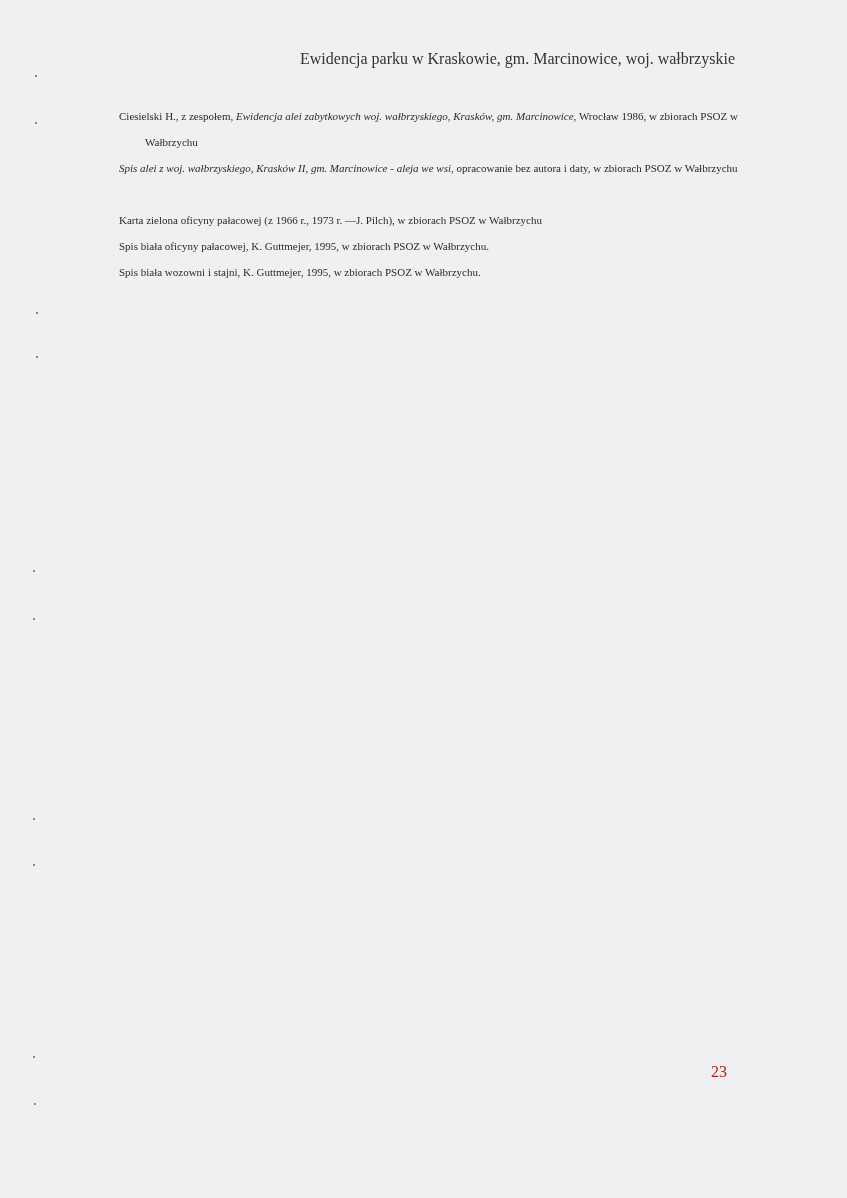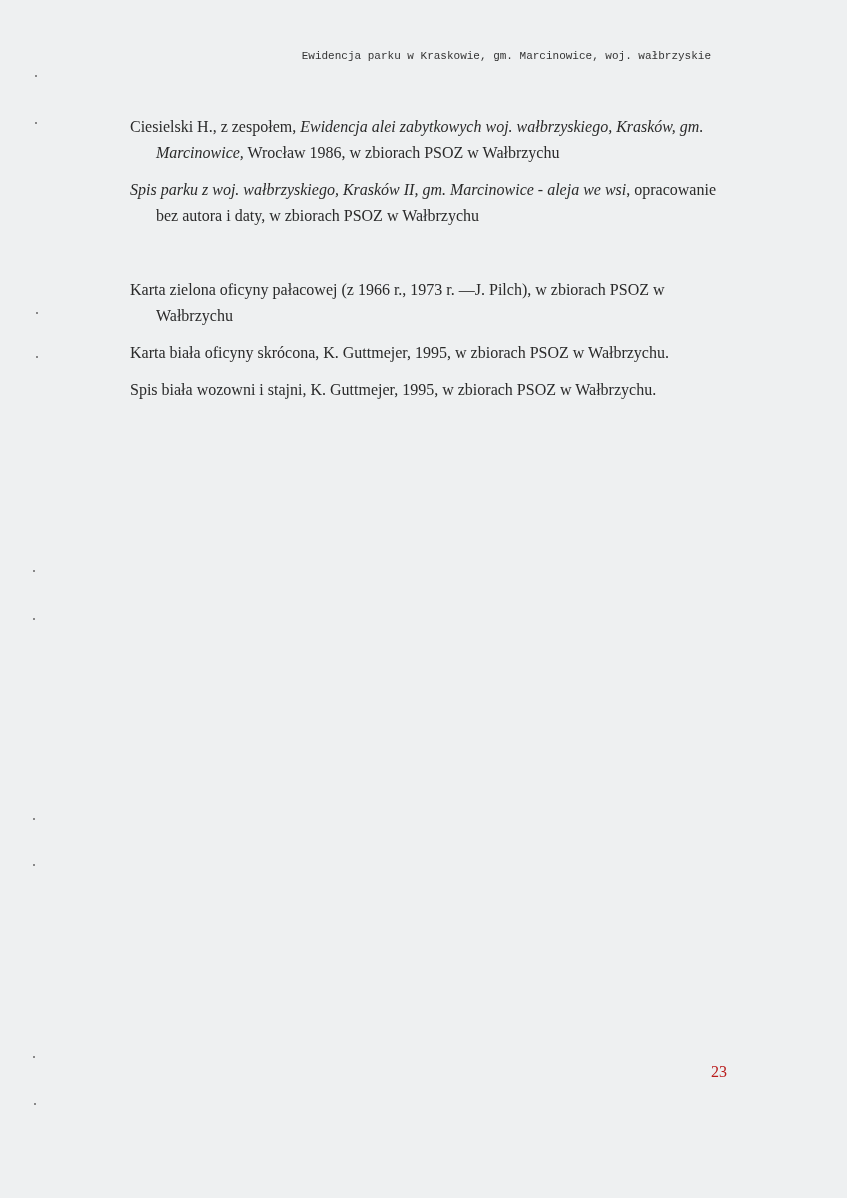--- a/index.html
+++ b/index.html
@@ -3,49 +3,49 @@
 <meta charset="utf-8">
 <style>
   html, body { margin: 0; padding: 0; }
   body {
     width: 847px; height: 1198px; position: relative; overflow: hidden;
     background: #eef0f1;
     font-family: "Liberation Serif", serif;
     color: #2a2a2a;
   }
   .header {
-    position: absolute; top: 50px; right: 136px;
-    font-family: Liberation Mono, monospace;
-    font-size: 11px; color: #333;
+    position: absolute; top: 50px; right: 112px;
+    font-family: Liberation Serif, serif;
+    font-size: 16px; color: #333;
   }
   .refs { position: absolute; left: 119px; top: 103px; width: 625px; }
   .entry {
-    font-size: 16px; line-height: 26px;
+    font-size: 11px; line-height: 26px;
     padding-left: 26px; text-indent: -26px;
-    margin: 11px;
+    margin: 0;
   }
   .entry i { font-style: italic; }
   .gap { height: 26px; }
   .page-number {
     position: absolute; left: 711px; top: 1063px;
     font-size: 16px; color: #b91c1c;
   }
   .dot { position: absolute; width: 2px; height: 2px; background: #666; border-radius: 1px; }
 </style>
 </head>
 <body>
 
 <div class="header">Ewidencja parku w Kraskowie, gm. Marcinowice, woj. wałbrzyskie</div>
 
 <div class="refs" id="refs">
     <p class="entry"><span>Ciesielski H., z zespołem, </span><i>Ewidencja alei zabytkowych woj. wałbrzyskiego, Krasków, gm. Marcinowice,</i><span> Wrocław 1986, w zbiorach PSOZ w Wałbrzychu</span></p>
-    <p class="entry"><i>Spis parku z woj. wałbrzyskiego, Krasków II, gm. Marcinowice - aleja we wsi</i><span>, opracowanie bez autora i daty, w zbiorach PSOZ w Wałbrzychu</span></p>
+    <p class="entry"><i>Spis alei z woj. wałbrzyskiego, Krasków II, gm. Marcinowice - aleja we wsi</i><span>, opracowanie bez autora i daty, w zbiorach PSOZ w Wałbrzychu</span></p>
     <div class="gap"></div>
     <p class="entry"><span>Karta zielona oficyny pałacowej (z 1966 r., 1973 r. —J. Pilch), w zbiorach PSOZ w Wałbrzychu</span></p>
-    <p class="entry"><span>Karta biała oficyny skrócona, K. Guttmejer, 1995, w zbiorach PSOZ w Wałbrzychu.</span></p>
+    <p class="entry"><span>Spis biała oficyny pałacowej, K. Guttmejer, 1995, w zbiorach PSOZ w Wałbrzychu.</span></p>
     <p class="entry"><span>Spis biała wozowni i stajni, K. Guttmejer, 1995, w zbiorach PSOZ w Wałbrzychu.</span></p>
   </div>
 
 <div class="page-number">23</div>
 
 <div class="dot" style="left:35px;top:75px"></div>
 <div class="dot" style="left:35px;top:122px"></div>
 <div class="dot" style="left:36px;top:312px"></div>
 <div class="dot" style="left:36px;top:356px"></div>
 <div class="dot" style="left:33px;top:570px"></div>

